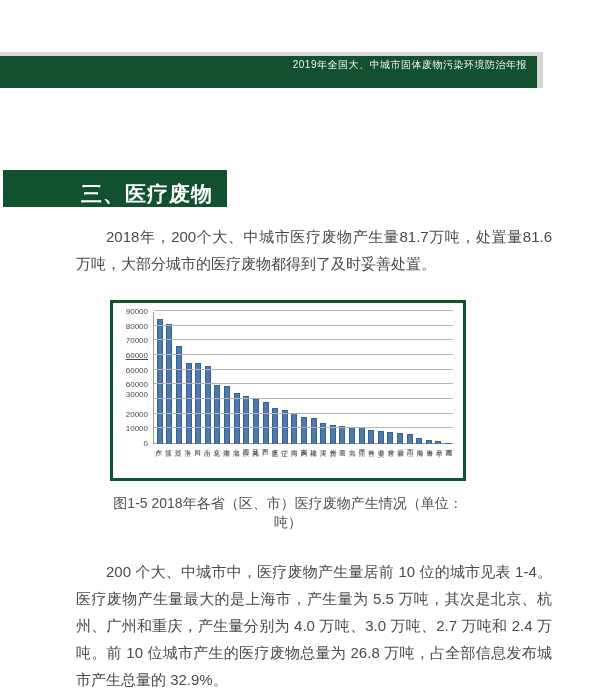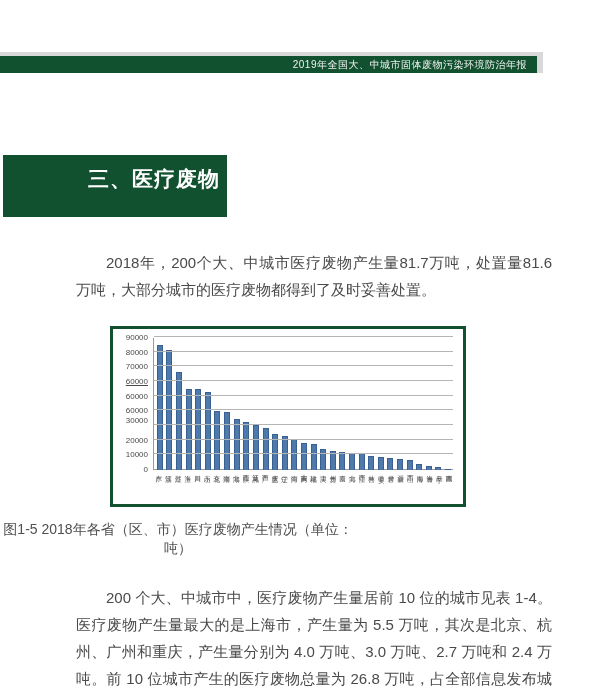--- a/index.html
+++ b/index.html
@@ -1,31 +1,31 @@
 <!DOCTYPE html>
 <html><head>
 <meta charset="utf-8">
 <style>
   * { margin: 0; padding: 0; box-sizing: border-box; }
   html, body { width: 600px; height: 698px; background: #ffffff; overflow: hidden; }
   body { font-family: "Liberation Sans", "DejaVu Sans", sans-serif; color: #4a4a4a; }
 
   
   .header-wrap { margin-top: 52px; width: 543px; background: #d8d8d8; padding-top: 4px; }
-  .header-bar { width: 537px; height: 17px; background: #11512f; color: #f2f2f2;
+  .header-bar { width: 537px; height: 32px; background: #11512f; color: #f2f2f2;
                 text-align: right; font-size: 10px; line-height: 17px; padding-right: 10px;
                 letter-spacing: 0.5px; }
 
   
-  .section-box { margin: 82px 0 0 3px; width: 224px; height: 62px; background: #11512f;
+  .section-box { margin: 82px 0 0 3px; width: 224px; height: 37px; background: #11512f;
                  color: #ffffff; font-size: 21px; font-weight: bold; line-height: 48px;
-                 text-align: right; padding-right: 7px; letter-spacing: 1px; }
+                 text-align: right; padding-right: 14px; letter-spacing: 1px; }
 
   
-  .bodytext { margin: 32px 48px 0 76px; font-size: 15px; line-height: 27px;
+  .bodytext { margin: 16px 48px 0 76px; font-size: 15px; line-height: 27px;
               color: #4a4a4a; text-align: justify; }
   .bodytext p { text-indent: 2em; margin: 0; }
 
   
   .figure-box { margin: 23px 0 0 110px; width: 356px; height: 181px;
                 border: 3px solid #11512f; background: #ffffff; padding: 9px 6px 4px 4px; }
   .chart { display: flex; }
   .y-axis { position: relative; width: 36px; height: 132px; flex: 0 0 36px; }
   .ytick { position: absolute; right: 5px; font-size: 8px; color: #4a4a4a;
            line-height: 10px; white-space: nowrap; }
@@ -33,21 +33,21 @@
   .grid-area { position: relative; width: 100%; height: 132px;
                border-left: 1px solid #9a9a9a; border-bottom: 1px solid #9a9a9a; }
   .gridline { position: absolute; left: 0; right: 0; height: 1px; background: #b5b5b5; }
   .cols { position: absolute; left: 1px; right: 0; top: 0; height: 132px;
           display: flex; justify-content: space-around; align-items: flex-end; }
   .bar { width: 6px; background: #4e79ab; border: 1px solid #3a5f93; border-bottom: none; }
   .xlabels { display: flex; justify-content: space-around; margin-top: 1px; height: 30px; }
   .xlab { writing-mode: vertical-rl; text-orientation: upright; font-size: 6.5px;
           line-height: 1.05; color: #555; letter-spacing: -1px; width: 8px; text-align: left; }
 
-  .caption-wrap { width: 356px; text-align: center; margin-top: 13px; }
+  .caption-wrap { width: 356px; margin-left: 110px; text-align: center; margin-top: 13px; }
   .caption { font-size: 14px; color: #4f4f4f; }
 
   .bodytext-bottom { margin-top: 26px; }
 </style>
 </head>
 <body>
 
 <div class="header-wrap">
   <div class="header-bar">2019年全国大、中城市固体废物污染环境防治年报</div>
 </div>

